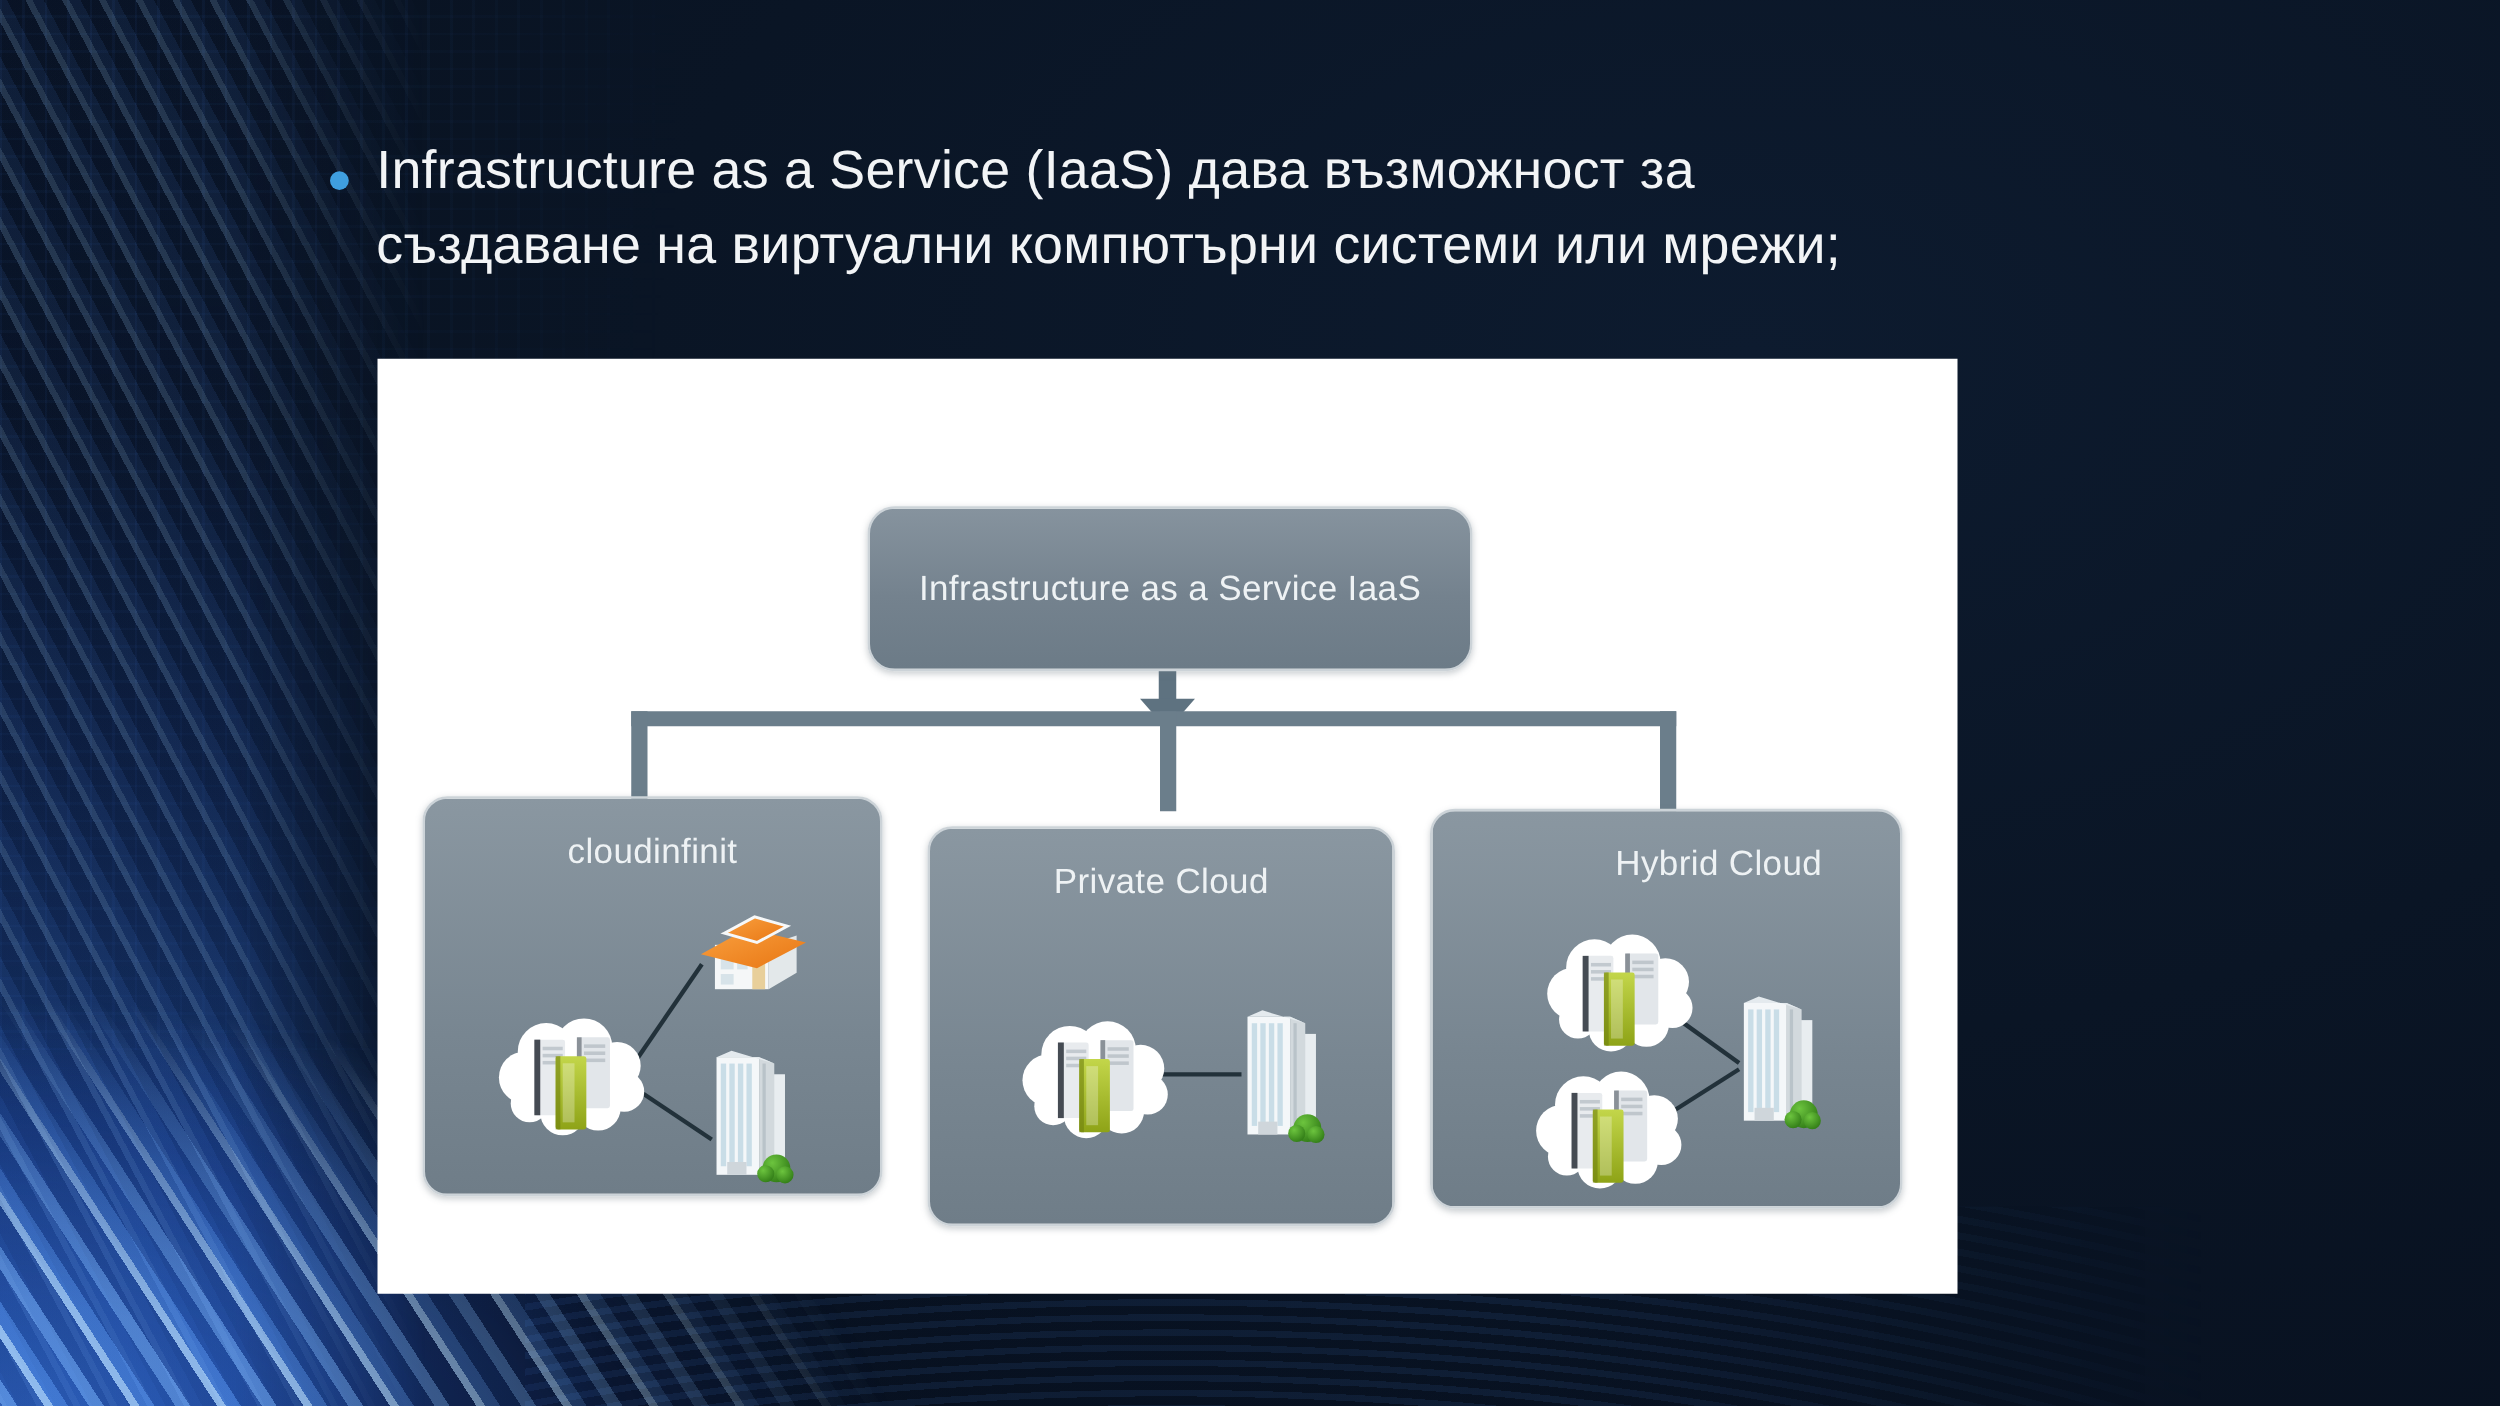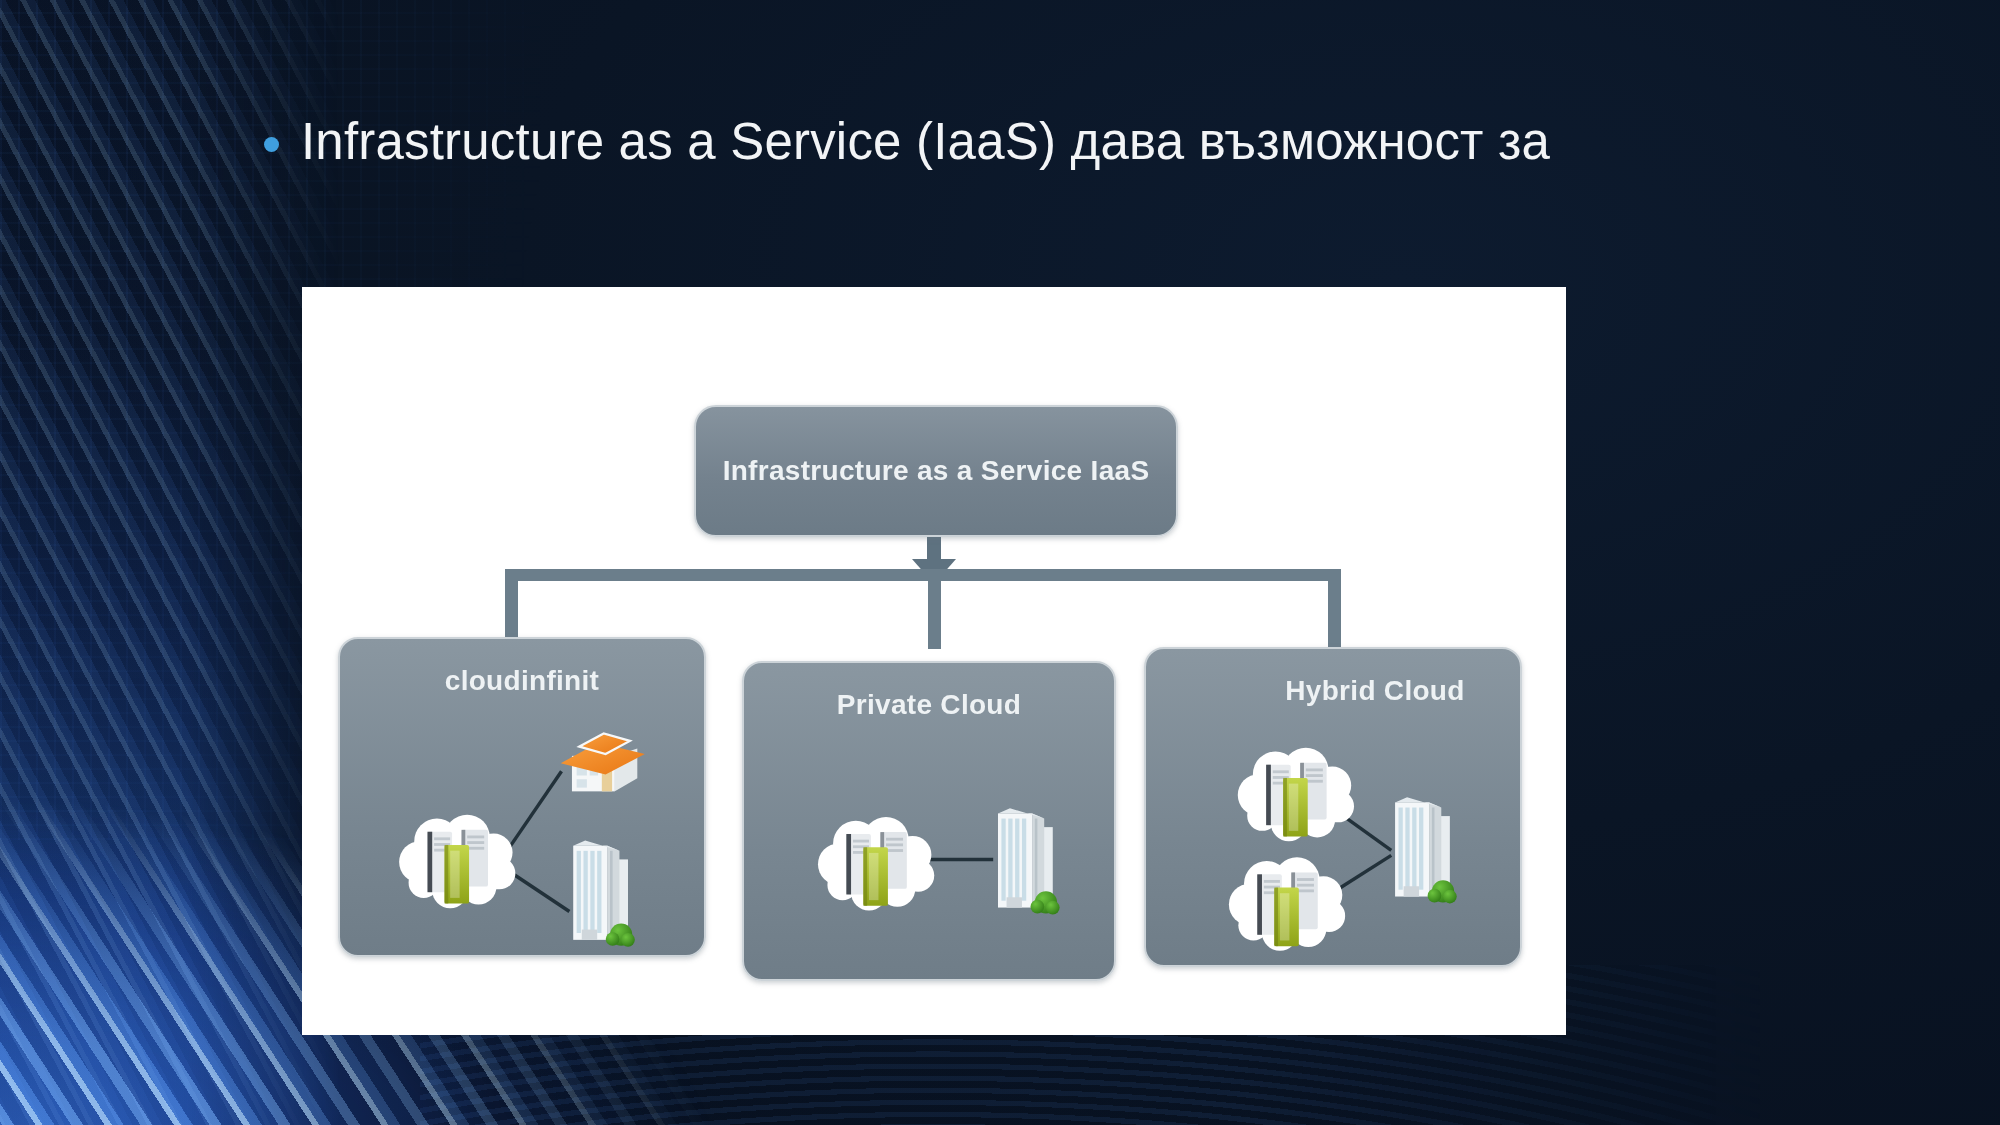--- a/index.html
+++ b/index.html
@@ -52,30 +52,29 @@
             mask-image: linear-gradient(to right, #000 60%, transparent 100%);
   }
 
   
   .bullet-dot {
     position:absolute; left:264px; top:137px; width:15px; height:15px;
     border-radius:50%; background:#3f9fdf;
   }
   .bullet-text {
     position:absolute; left:301px; top:106px;
-    font-size:51px; line-height:1.40; color:#f2f4f6; letter-spacing:0.2px;
+    font-size:43px; line-height:1.40; color:#f2f4f6; letter-spacing:0.2px;
     white-space:nowrap;
   }
   .bullet-text span { display:block; }
 
   
   .figure-panel {
     position:absolute; left:302px; top:287px; width:1264px; height:748px;
     background:#ffffff;
-    font-weight:bold;
   }
 
   .node {
     position:absolute; height:320px; border-radius:20px;
     background: linear-gradient(180deg, #8a97a1 0%, #788691 60%, #6f7d88 100%);
     border:2px solid #ccd3d8;
     box-shadow: 0 2px 5px rgba(110,120,130,0.35);
   }
   .root-node {
     left:392px; top:118px; width:484px; height:132px; border-radius:22px;
@@ -173,20 +172,21 @@
 
 <div class="bg-grid"></div>
 <div class="bg-left"></div>
 <div class="bg-arcs"></div>
 <div class="bg-glow"></div>
 <div class="bg-rays"></div>
 
 <div class="bullet-dot"></div>
 <div class="bullet-text">
   <span>Infrastructure as a Service (IaaS) дава възможност за</span>
+  <span>създаване на виртуални компютърни системи или мрежи;</span>
 </div>
 
 <div class="figure-panel">
 
   <svg class="connectors" viewBox="0 0 1264 748">
     <rect x="625" y="249" width="14" height="25" fill="#5e7280"></rect>
     <polygon points="610,272 654,272 632,297" fill="#5e7280"></polygon>
     <rect x="203" y="282" width="836" height="12" fill="#6b7e8b"></rect>
     <rect x="203" y="282" width="13" height="80" fill="#6b7e8b"></rect>
     <rect x="626" y="282" width="13" height="80" fill="#6b7e8b"></rect>

